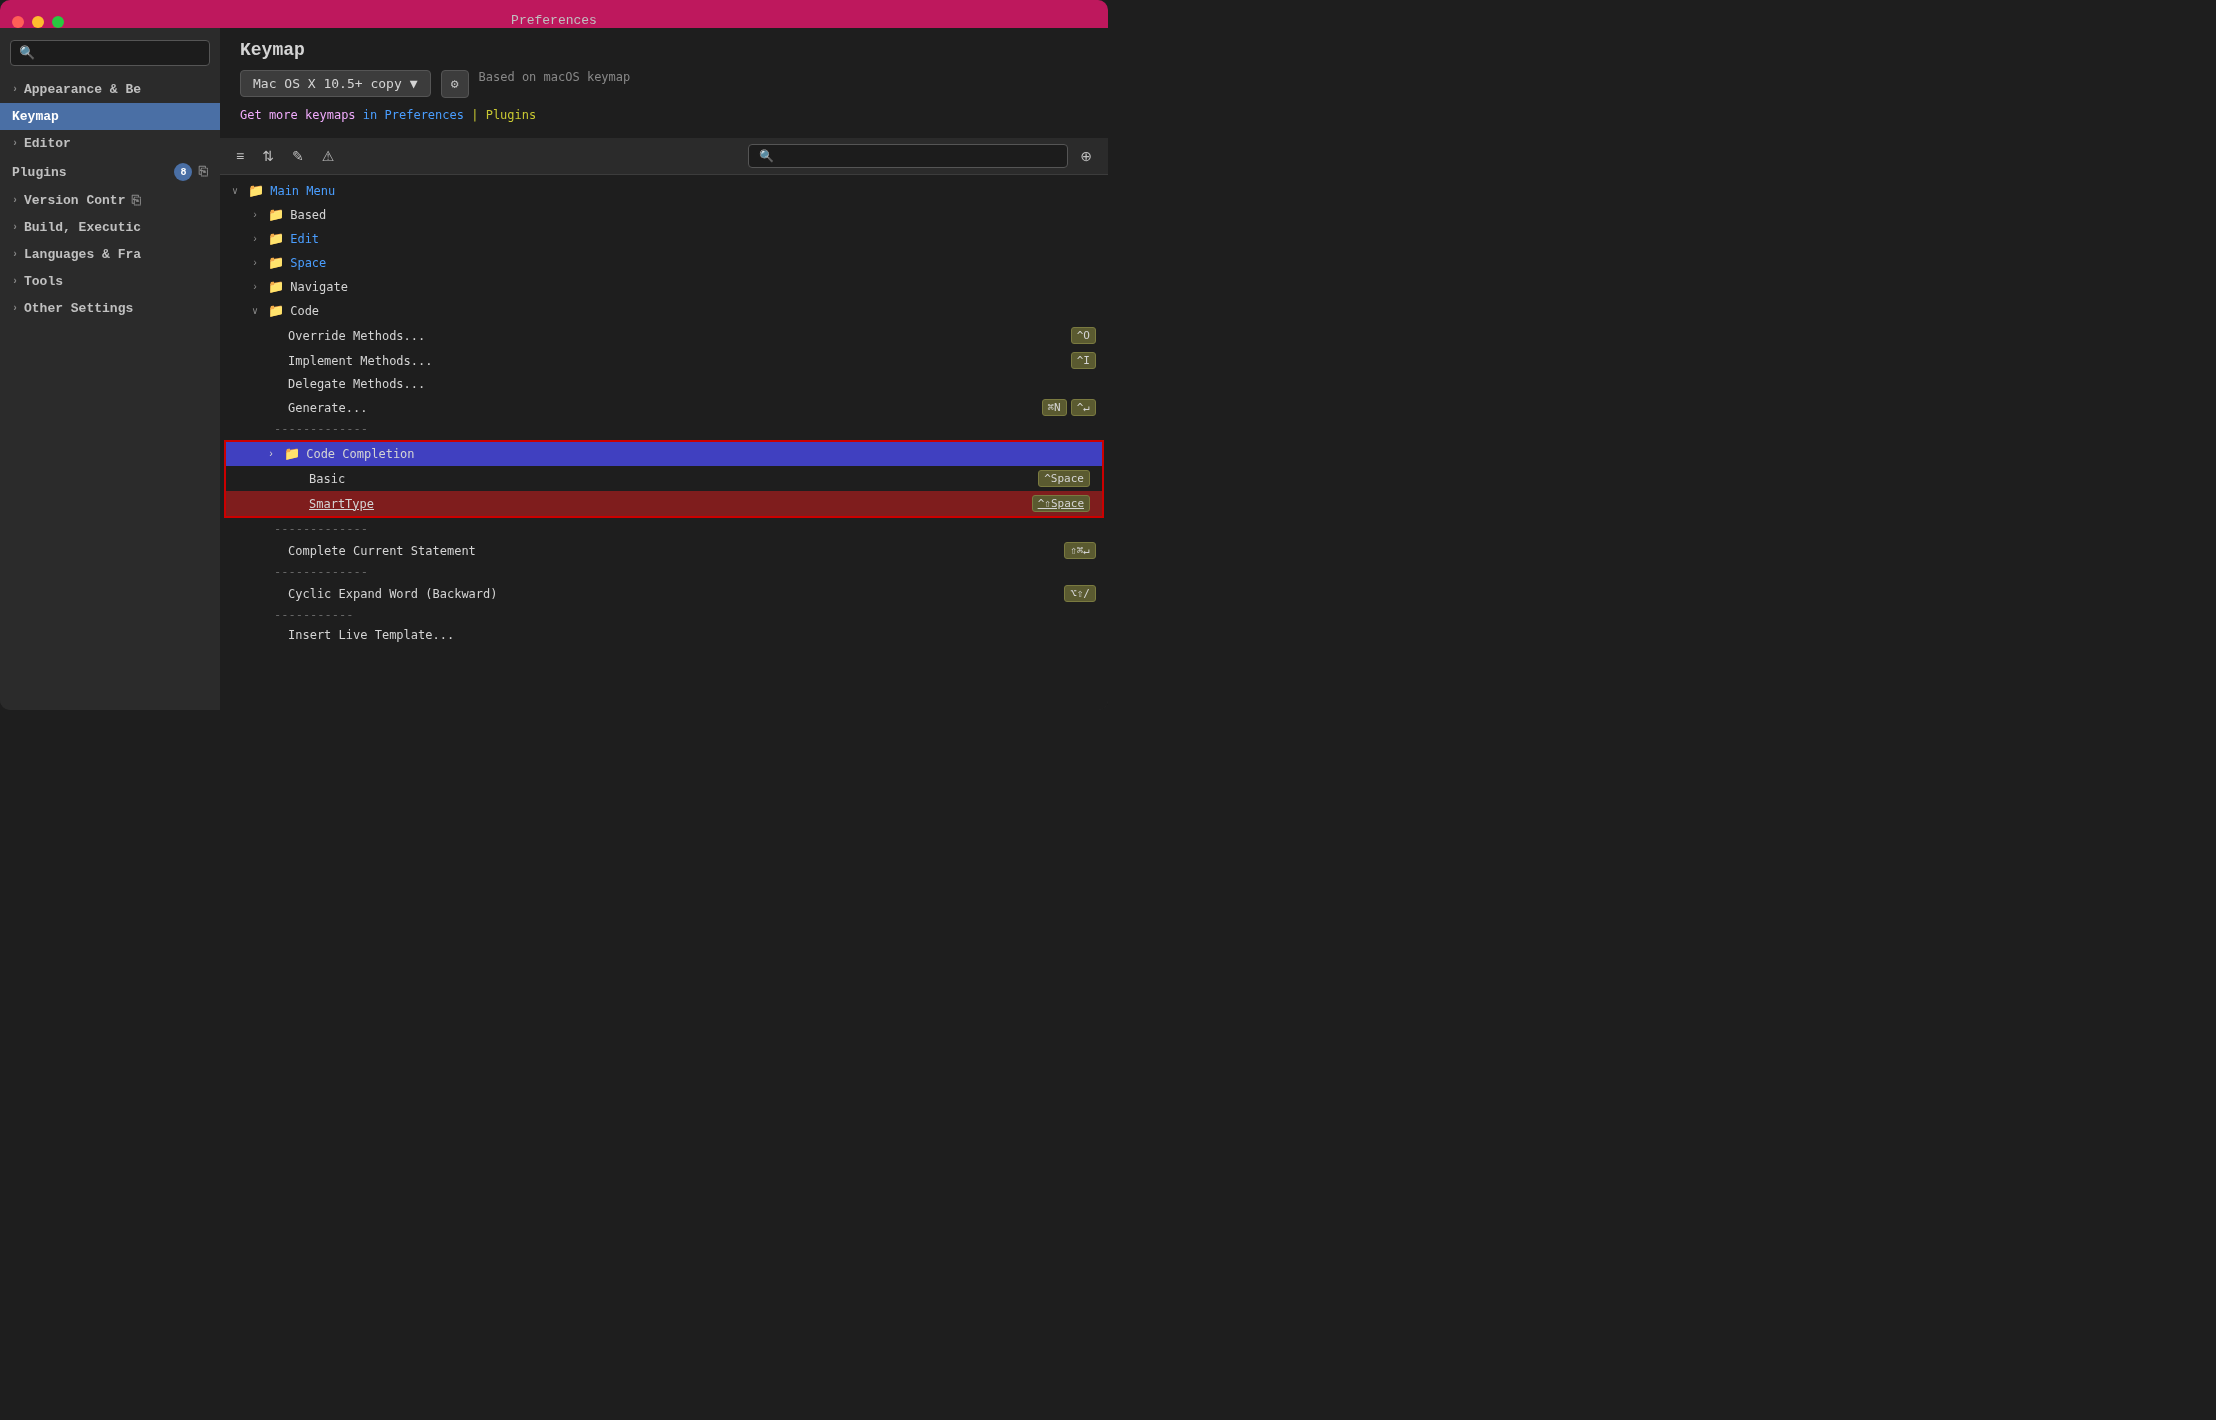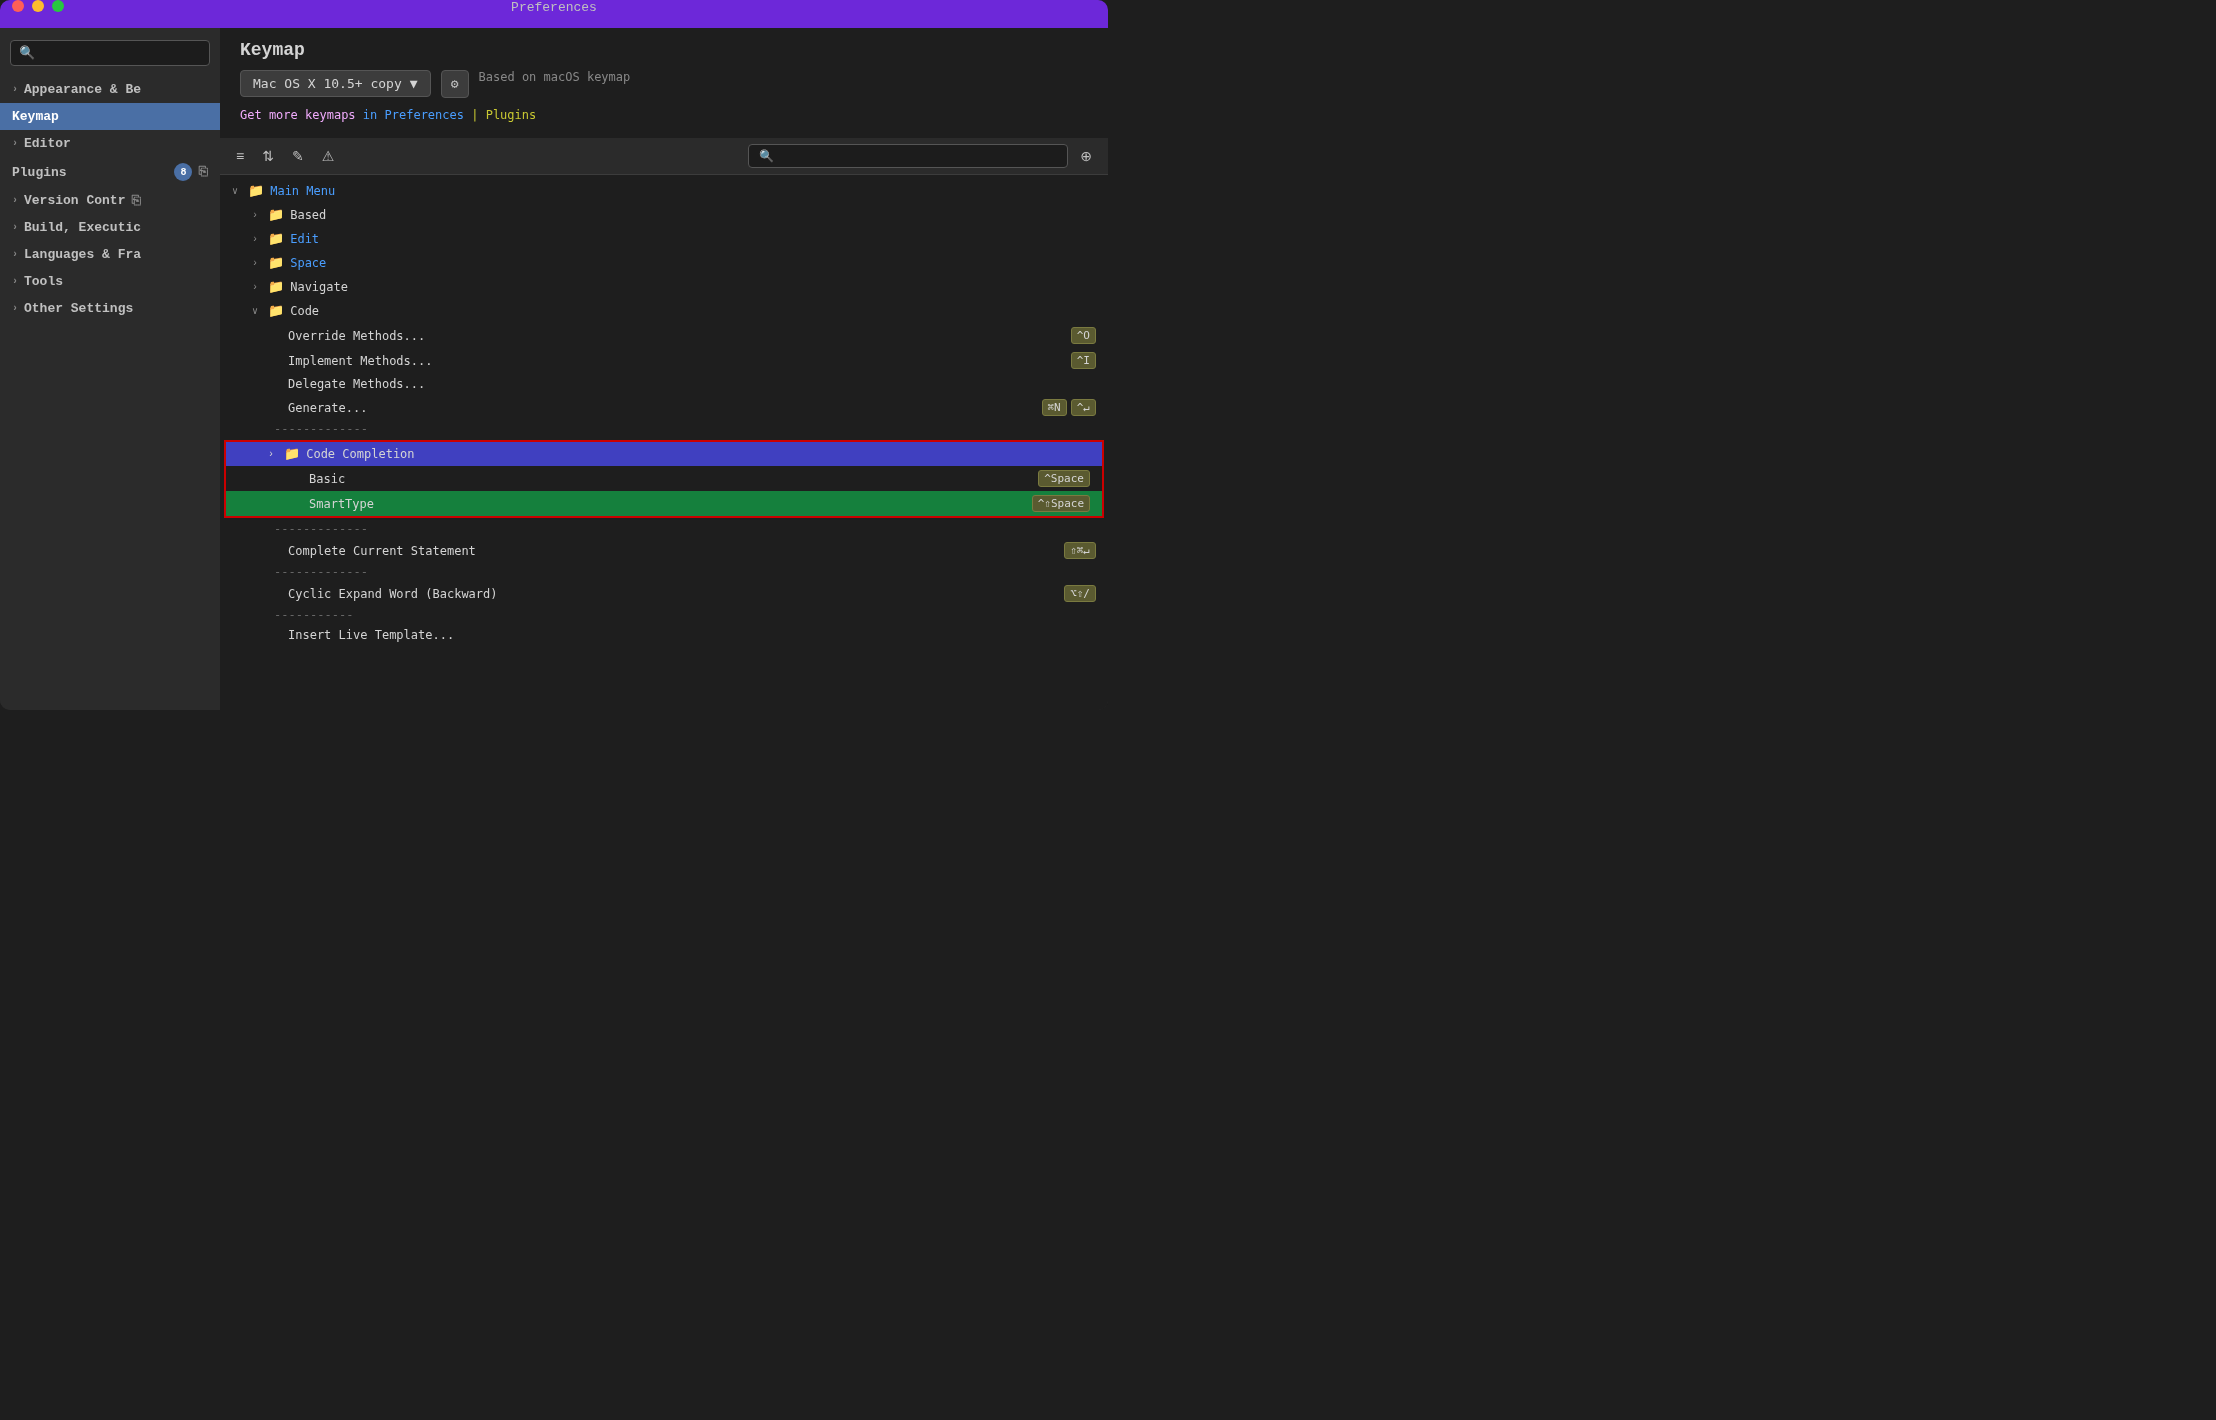--- a/index.html
+++ b/index.html
@@ -15,24 +15,24 @@
     .window {
       width: 1108px;
       height: 710px;
       background: #2b2b2b;
       border-radius: 10px;
       overflow: hidden;
       display: flex;
       flex-direction: column;
     }
     .titlebar {
-      background: #6d28d9;
+      background: #be185d;
       height: 28px;
       display: flex;
-      align-items: flex-start;
+      align-items: flex-end;
       padding: 0 12px;
       position: relative;
       flex-shrink: 0;
     }
     .traffic-lights {
       display: flex;
       gap: 8px;
     }
     .traffic-light {
       width: 12px;
@@ -479,21 +479,21 @@
 
           <div class="tree-item" style="background:#1e1e1e;">
             <span class="indent" style="width:55px;"></span>
             <span class="chevron" style="width:14px;"></span>
             <span class="item-label white">Basic</span>
             <div class="shortcuts">
               <span class="shortcut-key">^Space</span>
             </div>
           </div>
 
-          <div class="tree-item" style="background:#15803d;">
+          <div class="tree-item" style="background:#7f1d1d;text-decoration:underline;">
             <span class="indent" style="width:55px;"></span>
             <span class="chevron" style="width:14px;"></span>
             <span class="item-label white">SmartType</span>
             <div class="shortcuts">
               <span class="shortcut-key">^⇧Space</span>
             </div>
           </div>
         </div>
 
         <div class="separator-item" style="padding-left:54px;">

